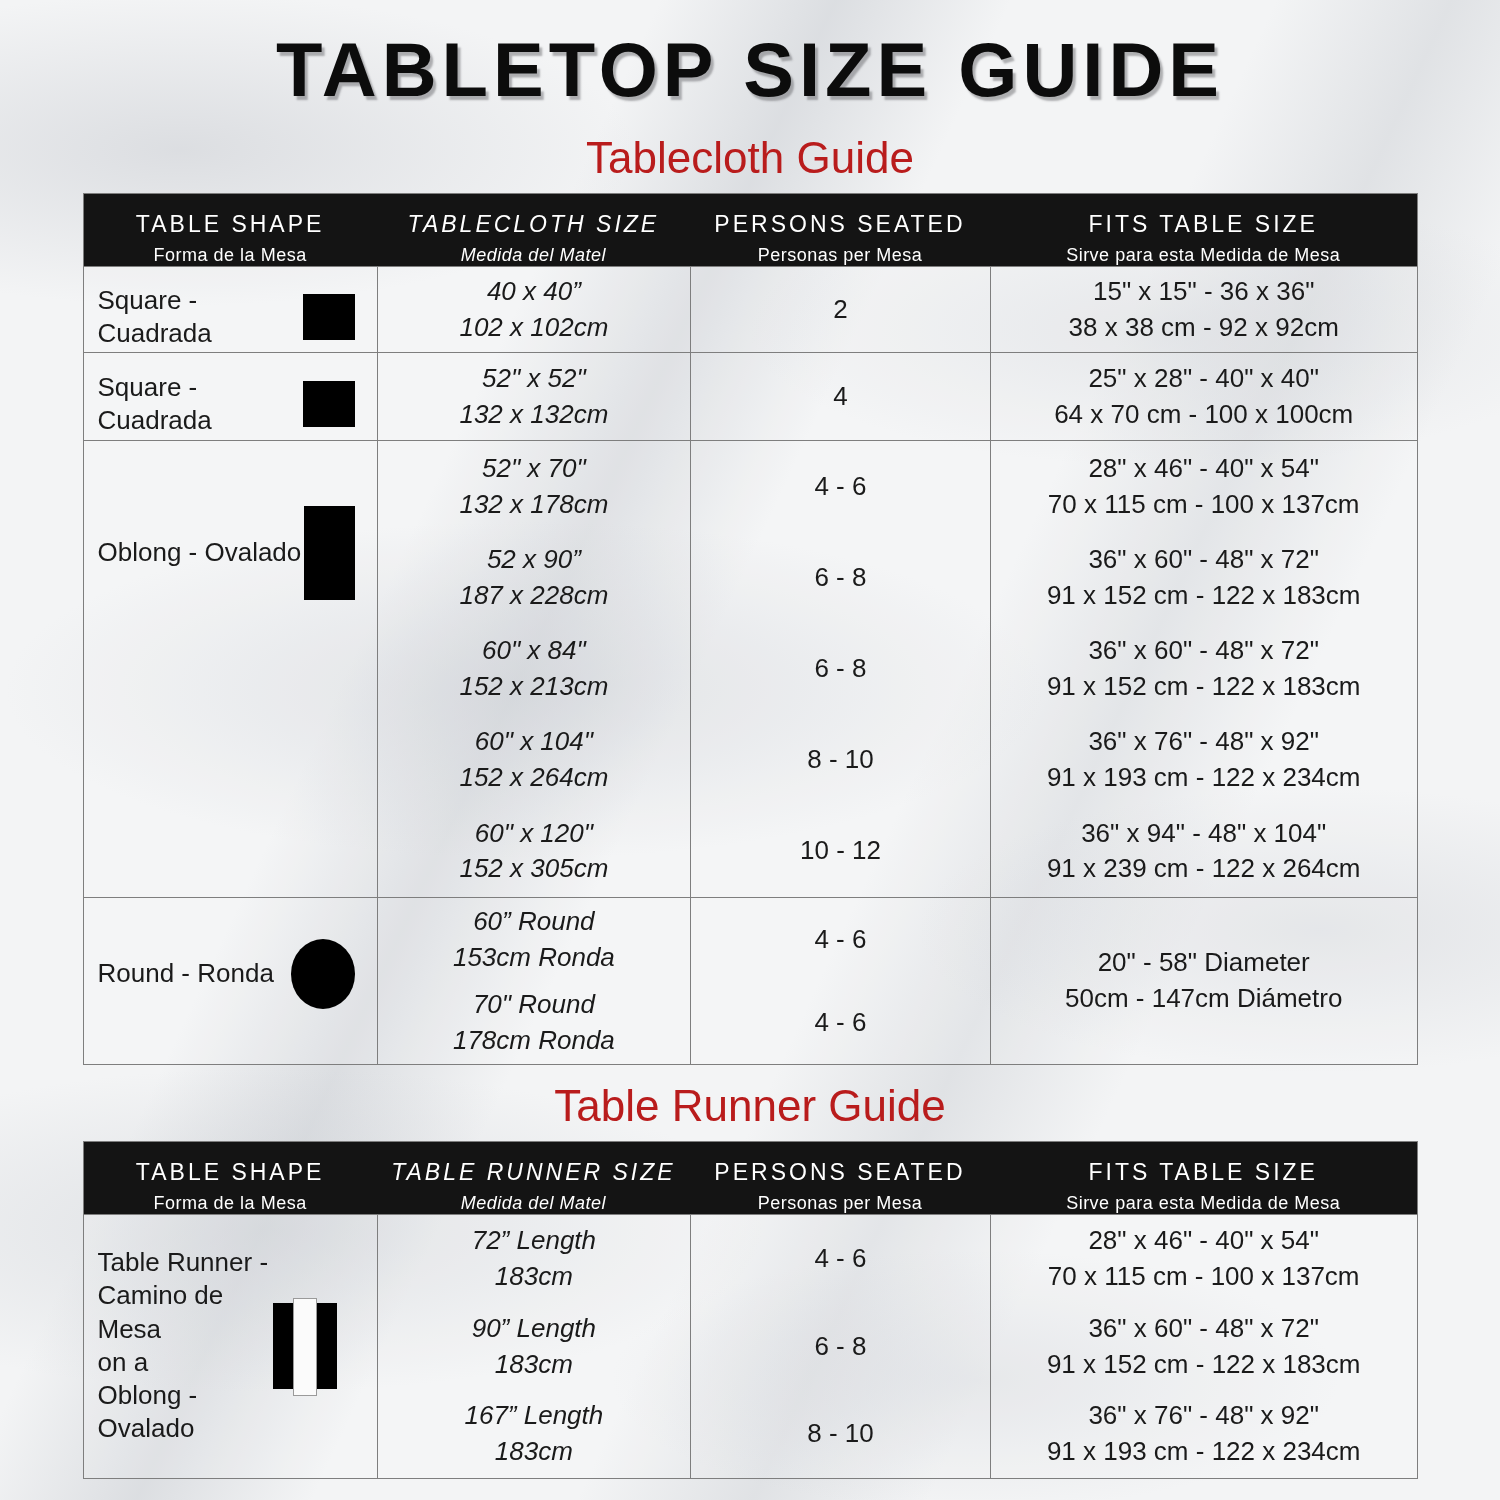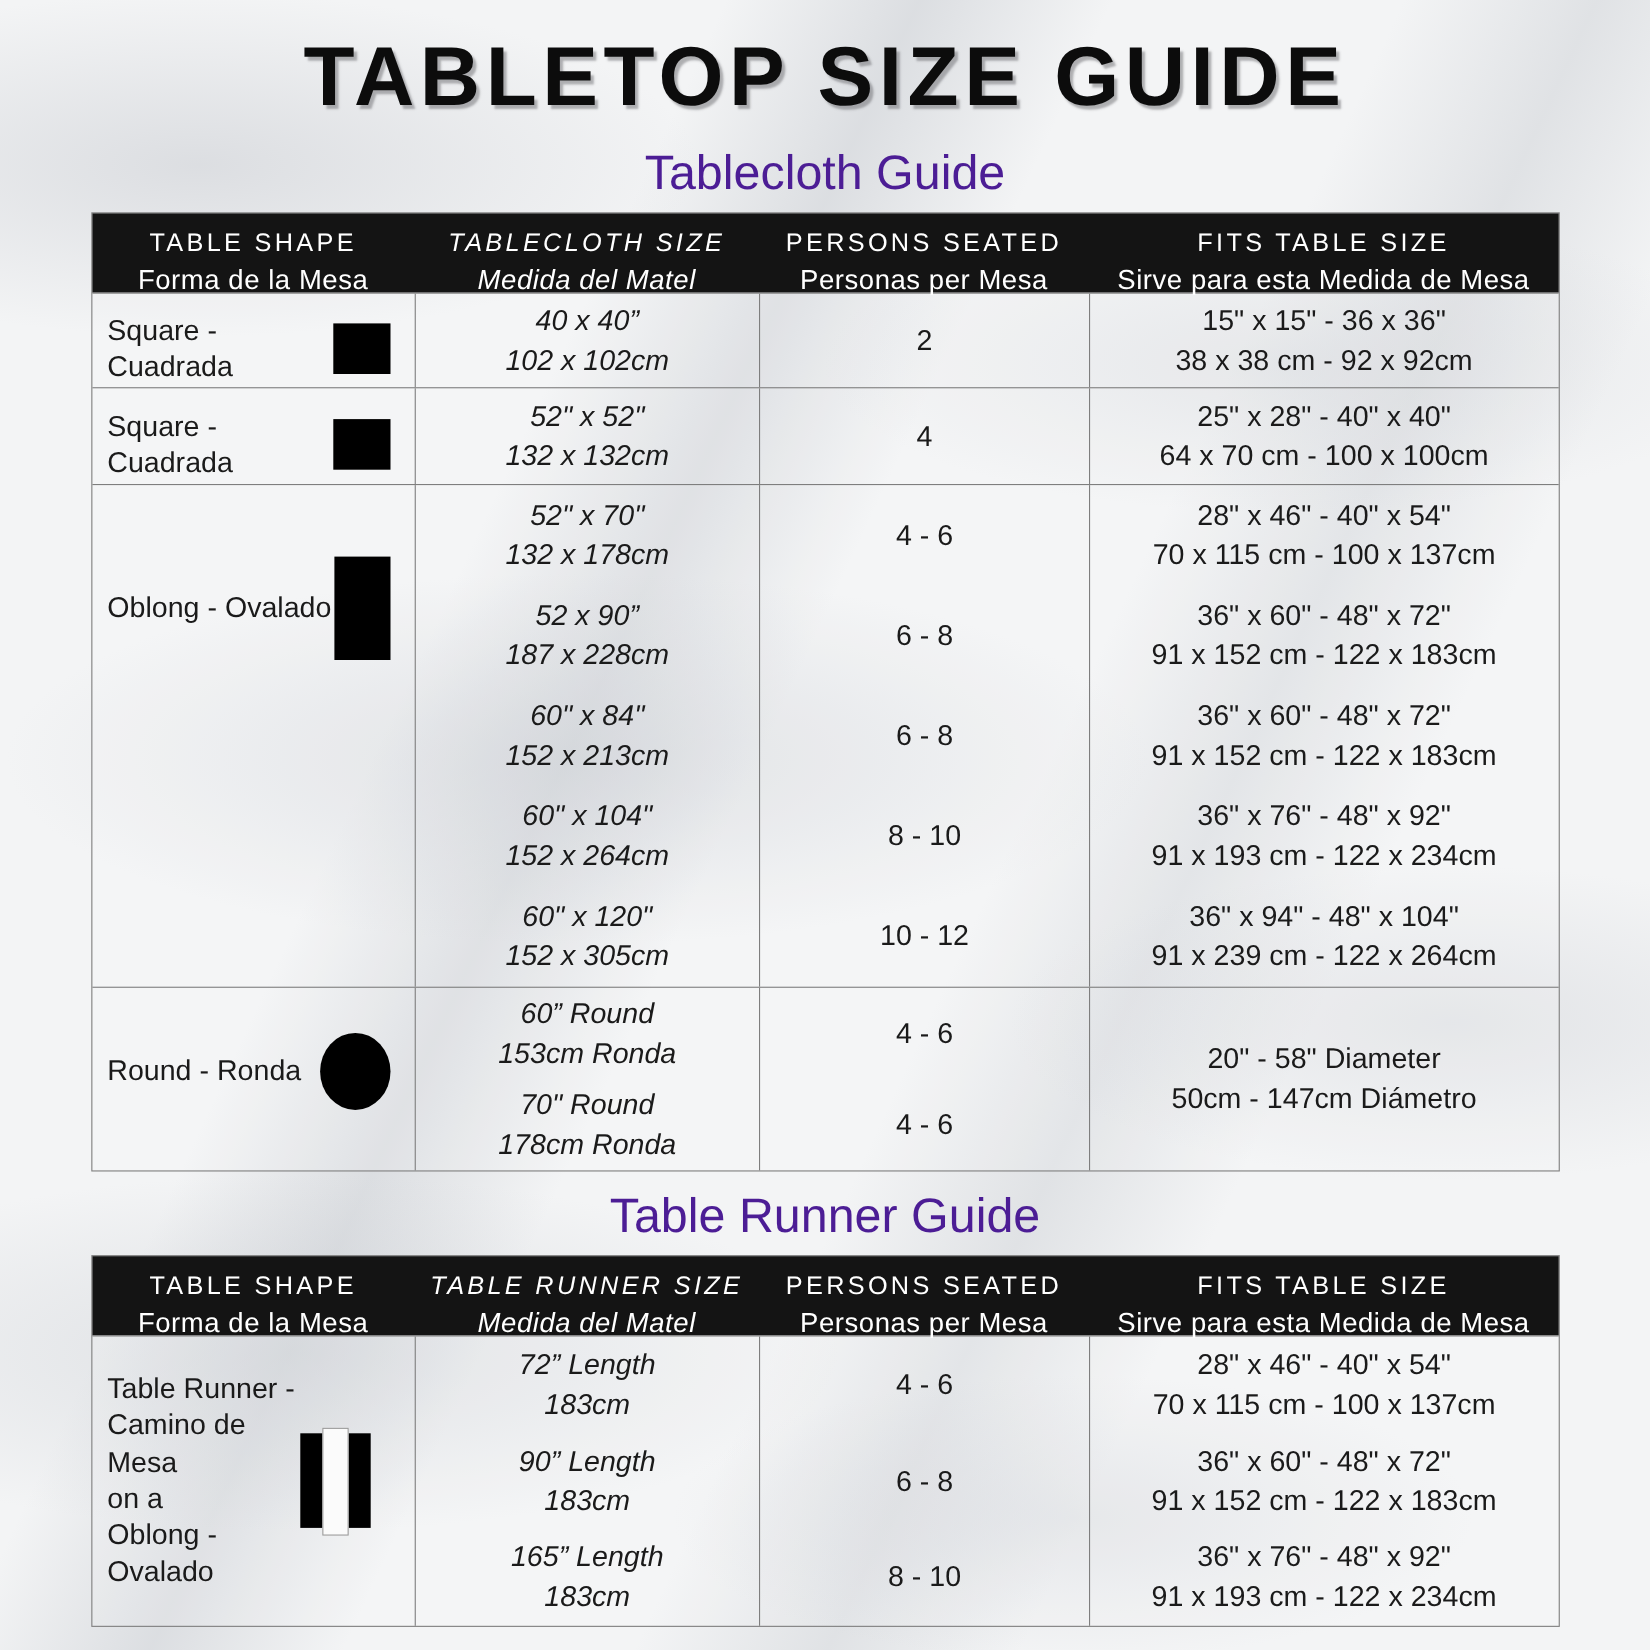--- a/index.html
+++ b/index.html
@@ -31,21 +31,21 @@
     font-size:76px;
     font-weight:bold;
     letter-spacing:5px;
     color:#0c0c0c;
     text-shadow:3px 4px 2px rgba(90,90,95,0.45);
   }
   .guide-title{
     text-align:center;
     font-size:44px;
     font-weight:normal;
-    color:#4c1d95;
+    color:#b91c1c;
     margin-top:20px;
     margin-bottom:10px;
   }
   .guide-title.runner{margin-top:16px;margin-bottom:10px;}
   .size-table{
     width:1335px;
     margin:0 auto;
     border:1px solid var(--border);
     background:rgba(255,255,255,0.12);
   }
@@ -54,21 +54,21 @@
     background:var(--band);
     color:#fff;
     height:72px;
     align-items:stretch;
   }
   .hcell{
     display:flex;flex-direction:column;justify-content:center;align-items:center;
     gap:7px;text-align:center;
   }
   .h-en{font-size:23px;letter-spacing:3px;margin-top:16px;}
-  .h-es{font-size:25px;letter-spacing:0.5px;}
+  .h-es{font-size:18px;letter-spacing:0.5px;}
   .c1{width:22%;}
   .c2{width:23.5%;font-style:italic;}
   .c3{width:22.5%;}
   .c4{width:32%;}
   .section{display:flex;border-top:1px solid var(--border);}
   .section:first-of-type{border-top:none;}
   .cell{border-left:1px solid var(--border);}
   .cell:first-child{border-left:none;}
   .h86{height:86px;}
   .h88{height:88px;}
@@ -320,21 +320,21 @@
       <div class="cell c2 stack">
         <div class="entry">
           <div>72” Length</div>
           <div>183cm</div>
         </div>
         <div class="entry">
           <div>90” Length</div>
           <div>183cm</div>
         </div>
         <div class="entry">
-          <div>165” Length</div>
+          <div>167” Length</div>
           <div>183cm</div>
         </div>
       </div>
       <div class="cell c3 stack">
         <div class="entry">
           <div>4 - 6</div>
         </div>
         <div class="entry">
           <div>6 - 8</div>
         </div>

